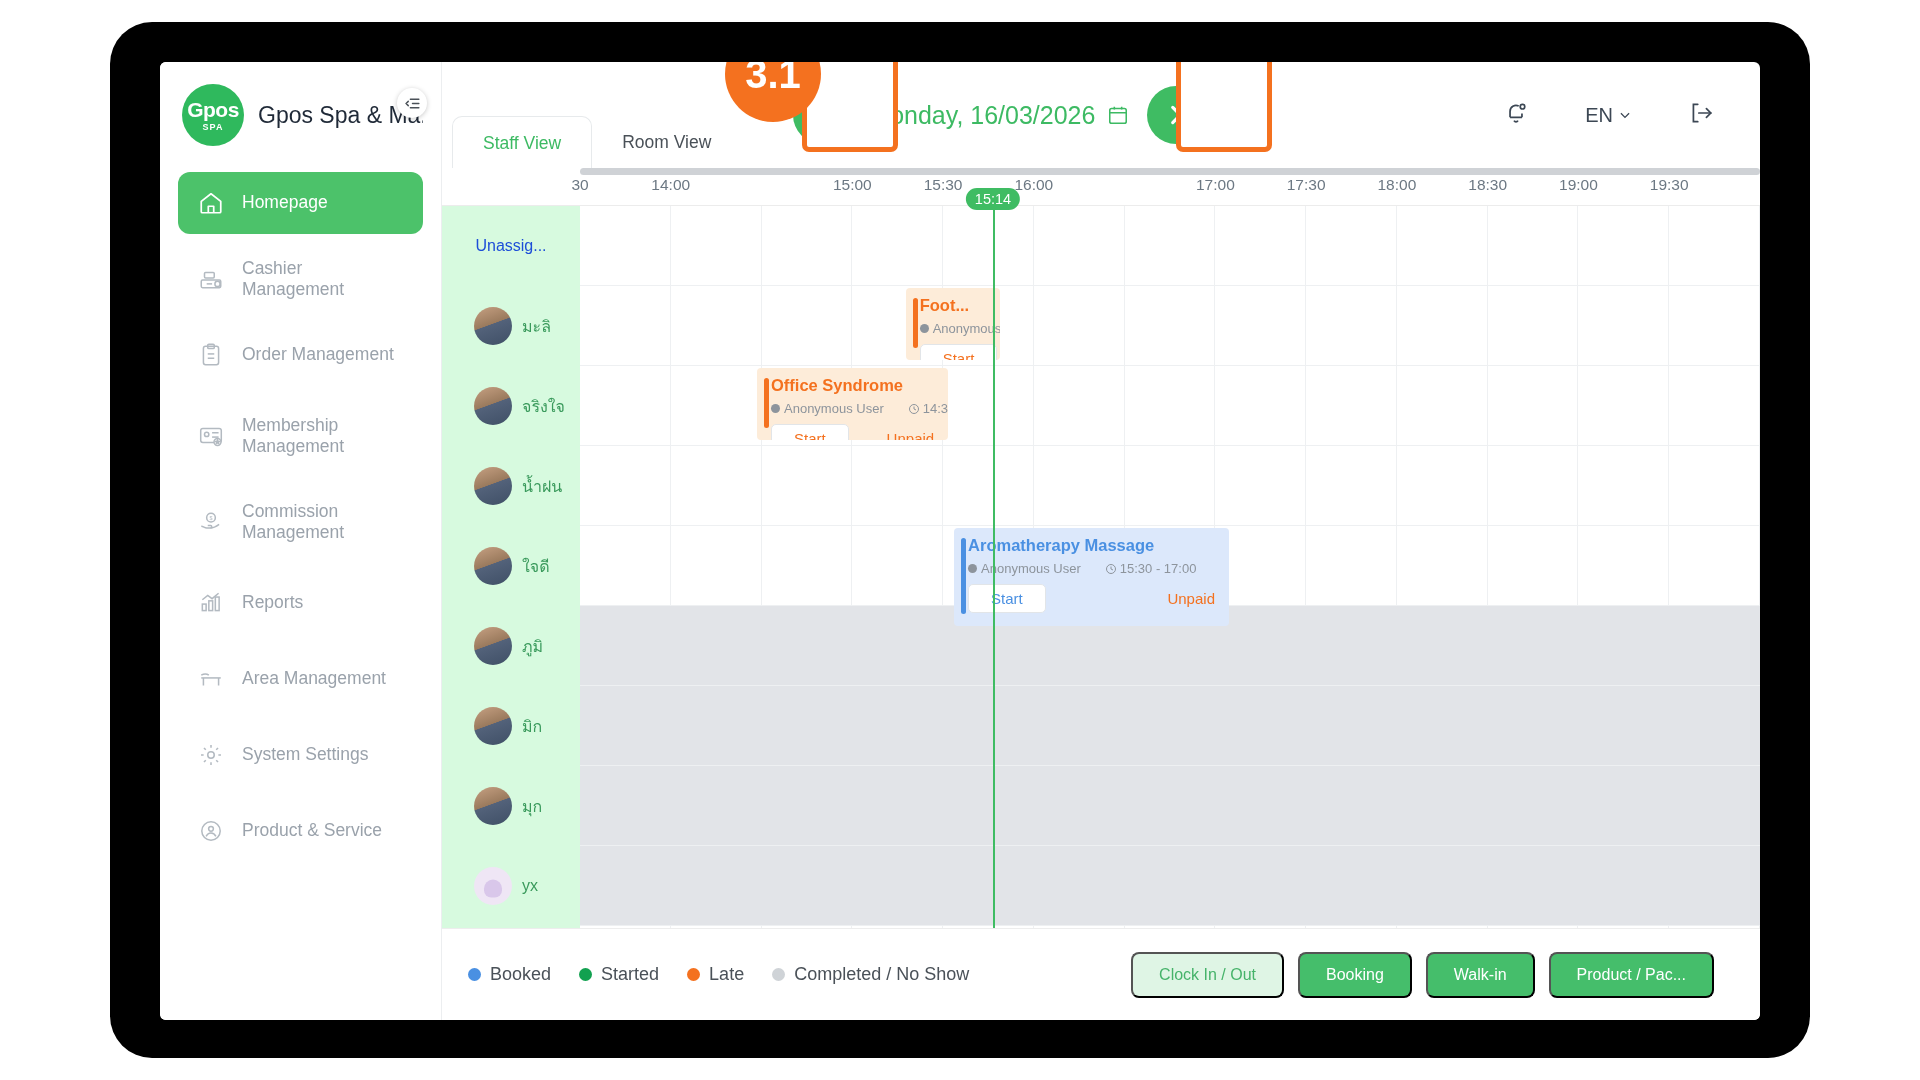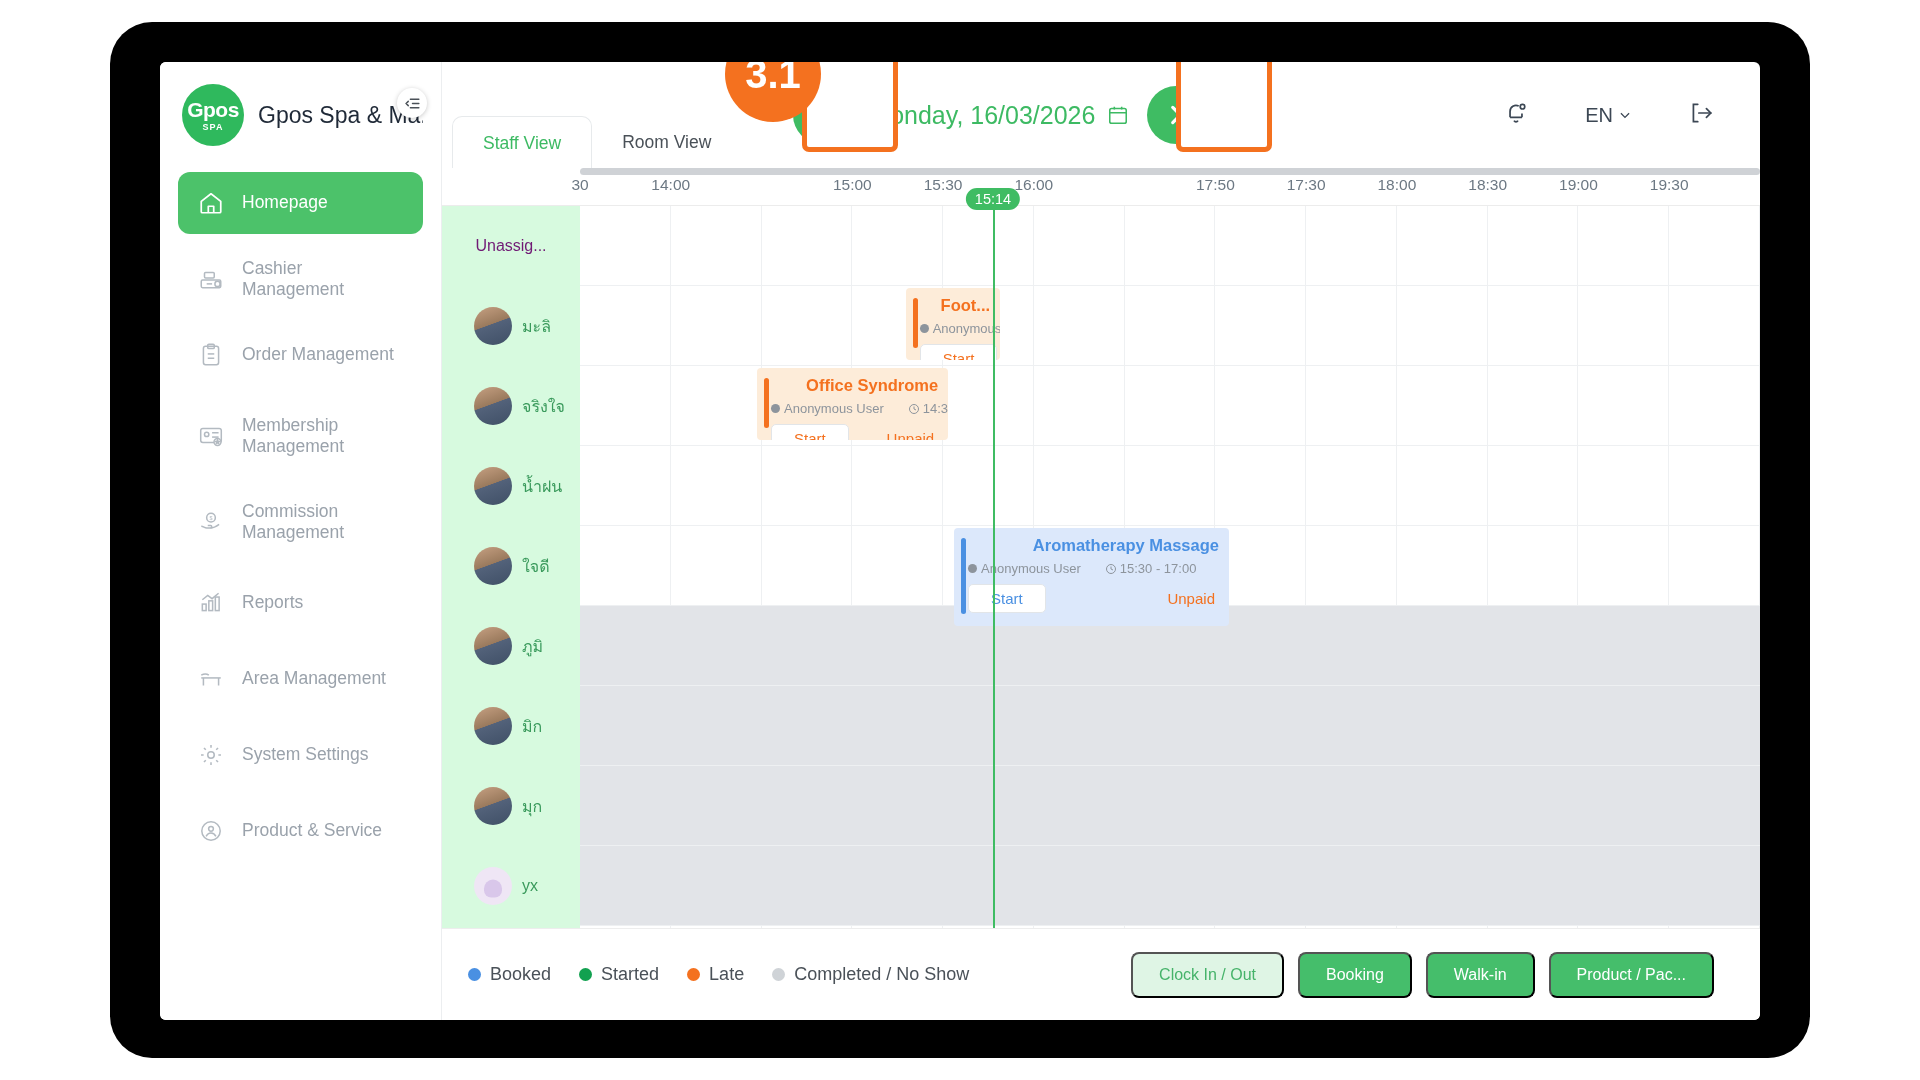--- a/index.html
+++ b/index.html
@@ -123,33 +123,33 @@
     width: 38px; height: 38px; border-radius: 50%; flex: 0 0 38px;
     background: linear-gradient(160deg,#c7a183 0%, #9a7a5d 45%, #53627a 46%, #3f4f66 100%);
     overflow: hidden; position: relative;
   }
   .avatar.ph { background: #efe6f5; }
   .avatar.ph::after {
     content:""; position:absolute; left:50%; top: 50%; transform: translate(-50%,-36%);
     width: 18px; height: 18px; border-radius: 50% 50% 40% 40%; background: #d9c7ea;
   }
   .staff-name { font-size: 16px; color: #3a9a5c; white-space: nowrap; }
-  .staff-name.unassigned { font-size: 16px; color: #701a75; }
+  .staff-name.unassigned { font-size: 16px; color: #1d4ed8; }
 
   .gridarea { flex: 1; position: relative; background: #fff; min-width: 0; }
   .vgrid { position: absolute; inset: 0; display: flex; }
   .vcell { flex: 1; border-right: 1px solid #eef0f2; }
   .hrow { position: absolute; left: 0; right: 0; height: 80px; border-bottom: 1px solid #eef0f2; }
   .hrow.dim { background: #e2e4e8; }
   .nowline { position: absolute; top: 0; bottom: 0; width: 2px; background: #3fbc63; z-index: 8; }
 
   
   .appt { position: absolute; border-radius: 4px; z-index: 6; overflow: hidden; padding: 8px 10px 0 14px; }
   .appt .bar { position: absolute; left: 7px; top: 10px; bottom: 12px; width: 5px; border-radius: 3px; }
-  .appt .ttl { font-size: 16.5px; font-weight: 700; white-space: nowrap; text-align: right; }
+  .appt .ttl { font-size: 16.5px; font-weight: 700; white-space: nowrap; }
   .appt .meta { display: flex; align-items: center; gap: 24px; margin-top: 6px; font-size: 13px; color: #8d949c; white-space: nowrap; }
   .appt .meta .who { display:flex; align-items:center; gap:4px; }
   .appt .meta .dot { width: 9px; height: 9px; border-radius: 50%; background: #8d949c; flex:0 0 9px; }
   .appt .meta .tm { display:flex; align-items:center; gap:3px; }
   .appt .foot { display: flex; align-items: center; margin-top: 8px; }
   .appt .startbtn {
     background: #fff; border: 1px solid #e2e5e8; border-radius: 5px;
     font-size: 15px; padding: 5px 22px;
   }
   .appt .unpaid { margin-left: auto; font-size: 15px; color: #f4711f; padding-right: 4px; }
@@ -396,21 +396,21 @@
             <div class="ruler-col">
               <span>15:30</span>
             </div>
             <div class="ruler-col">
               <span>16:00</span>
             </div>
             <div class="ruler-col">
               <span></span>
             </div>
             <div class="ruler-col">
-              <span>17:50</span>
+              <span>17:00</span>
             </div>
             <div class="ruler-col">
               <span>17:30</span>
             </div>
             <div class="ruler-col">
               <span>18:00</span>
             </div>
             <div class="ruler-col">
               <span>18:30</span>
             </div>

